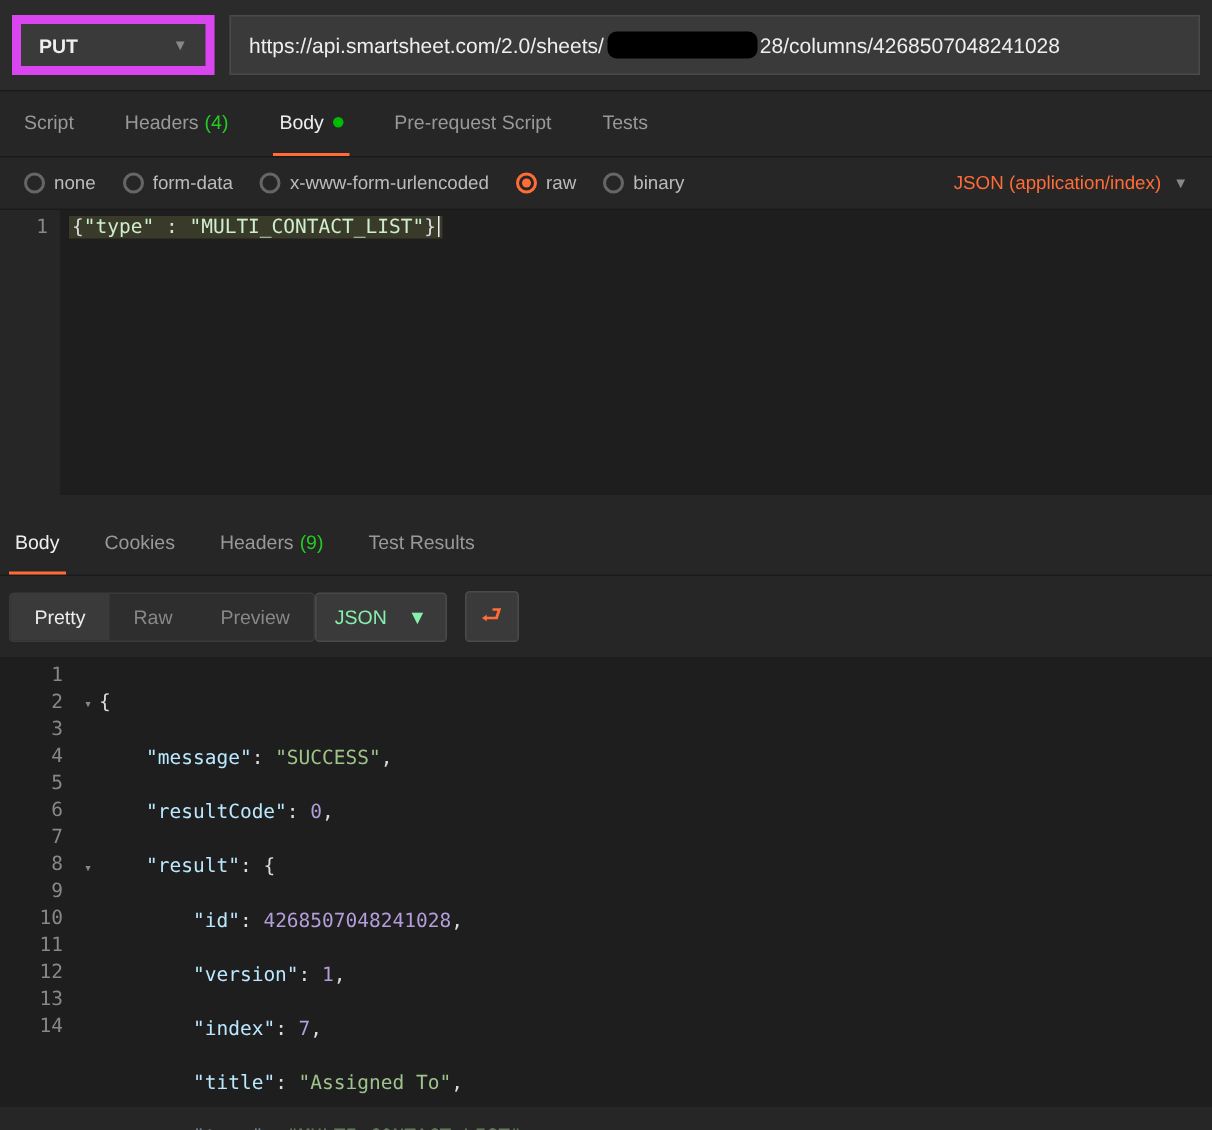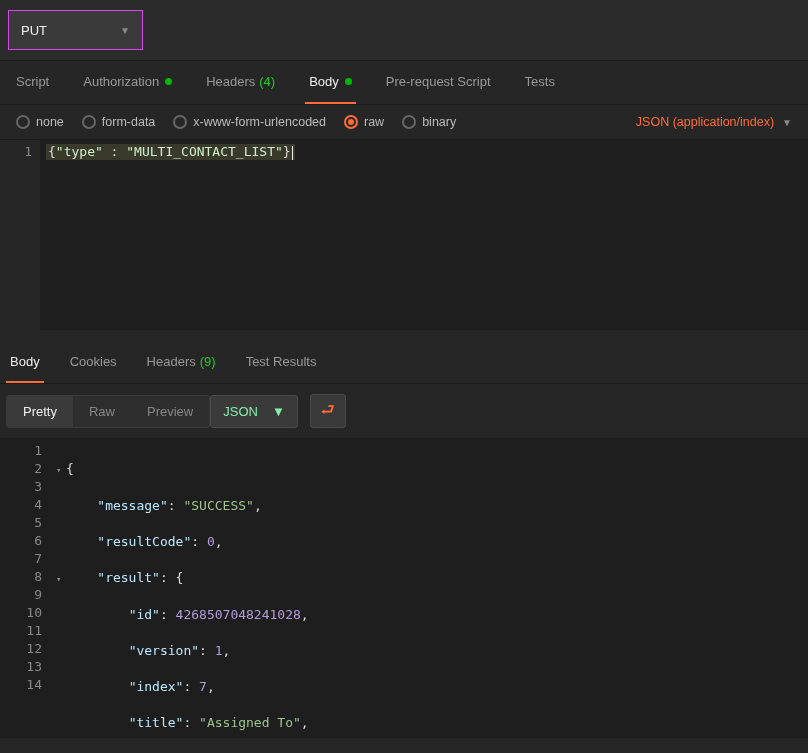--- a/index.html
+++ b/index.html
@@ -15,27 +15,27 @@
   .topbar {
     display: flex;
     align-items: center;
     padding: 10px 8px;
     border-bottom: 1px solid #1a1a1a;
     background: #2b2b2b;
   }
   .method-select {
     background: #3a3a3a;
     color: #eee;
-    font-weight: normal;
+    font-weight: bold;
     height: 40px;
     width: 135px;
     display: flex;
     align-items: center;
     padding: 0 12px;
-    border: 1px solid #d946ef;
+    border: 6px solid #d946ef;
     justify-content: space-between;
   }
   .method-select .chev { color: #888; font-size: 10px; }
   .url-input {
     flex: 1;
     height: 40px;
     background: #3a3a3a;
     color: #eee;
     border: 1px solid #4a4a4a;
     margin-left: 10px;
@@ -201,29 +201,30 @@
   .num { color:#b39ddb; }
 </style>
 </head>
 <body>
 
 <div class="topbar">
   <div class="method-select">
     <span>PUT</span>
     <span class="chev">▼</span>
   </div>
+  <div class="url-input">
+    <span>https://api.smartsheet.com/2.0/sheets/</span>
+      <span class="url-mask"></span>
+      <span>28/columns/4268507048241028</span>
+  </div>
 </div>
 
 <div class="req-tabs">
   <div class="req-tab">
       <span>Script</span>
-    </div>
-  <div class="req-tab">
-      <span>Authorization</span>
-      <span class="dot-green"></span>
     </div>
   <div class="req-tab">
       <span>Headers</span>
       <span class="count-green">(4)</span>
     </div>
   <div class="req-tab active">
       <span>Body</span>
       <span class="dot-green"></span>
     </div>
   <div class="req-tab">

